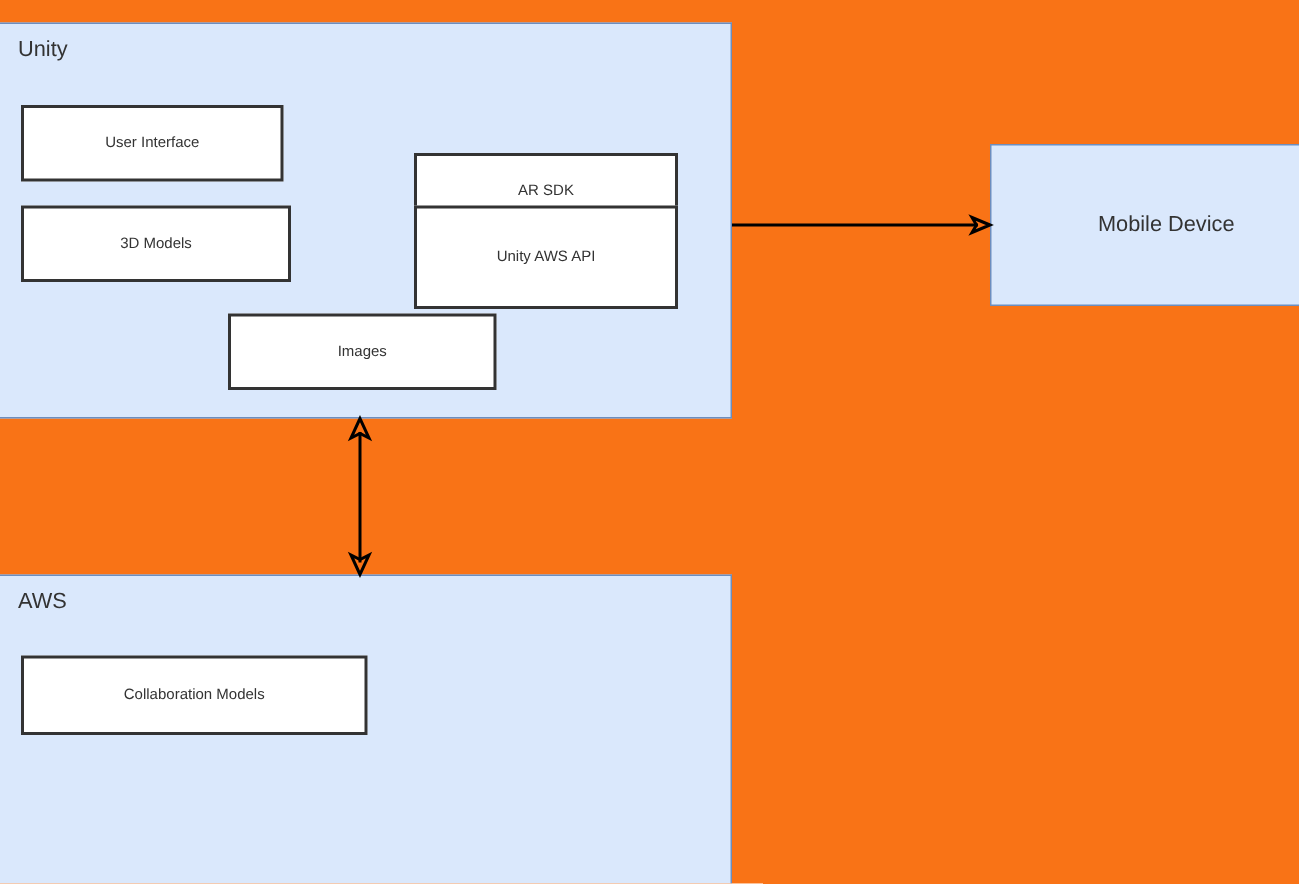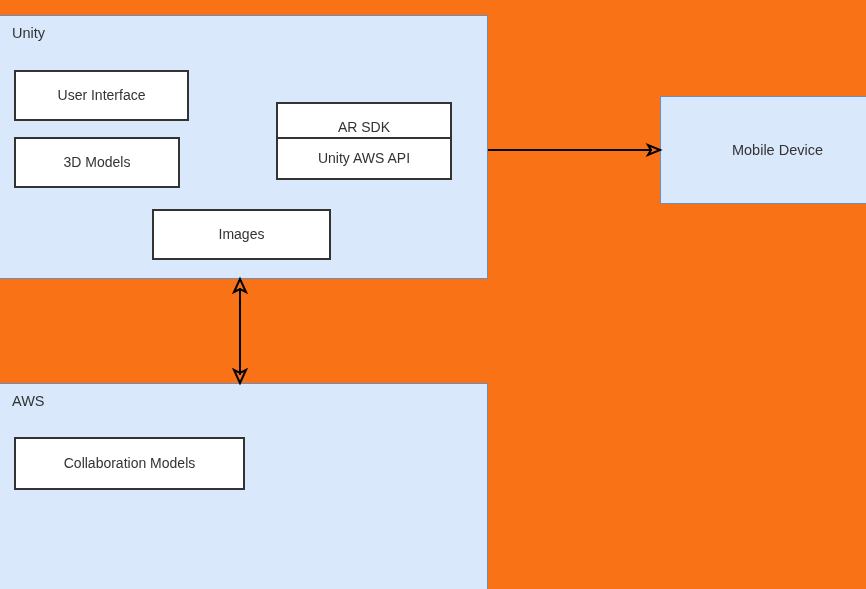--- a/index.html
+++ b/index.html
@@ -42,21 +42,21 @@
 
   
   .node {
     position: absolute;
     background: #ffffff;
     border: 2px solid #333333;
     box-sizing: border-box;
     display: flex;
     align-items: center;
     justify-content: center;
-    font-size: 14px;
+    font-size: 10px;
     color: #333333;
     line-height: 17px;
     text-align: center;
     white-space: nowrap;
   }
   
   .device {
     position: absolute;
     background: #dae8fc;
     border: 1px solid #6c8ebf;
@@ -98,25 +98,25 @@
   </div>
 
   <div class="node" style="left:14px; top:70px; width:175px; height:51px;">
     <span>User Interface</span>
   </div>
 
   <div class="node" style="left:276px; top:70px; width:176px; height:51px;margin-top:32px;">
     <span>AR SDK</span>
   </div>
 
-  <div class="node" style="left:14px; top:137px; width:166px; height:51px;text-align:right;">
+  <div class="node" style="left:14px; top:137px; width:180px; height:51px;text-align:right;">
     <span>3D Models</span>
   </div>
 
-  <div class="node" style="left:276px; top:137px; width:176px; height:43px;">
+  <div class="node" style="left:276px; top:137px; width:176px; height:69px;">
     <span>Unity AWS API</span>
   </div>
 
   <div class="node" style="left:152px; top:209px; width:179px; height:51px;">
     <span>Images</span>
   </div>
 
   <div class="device clip-right" style="left:660px; top:96px; width:207px; height:108px;">
     <span>Mobile Device</span>
   </div>

